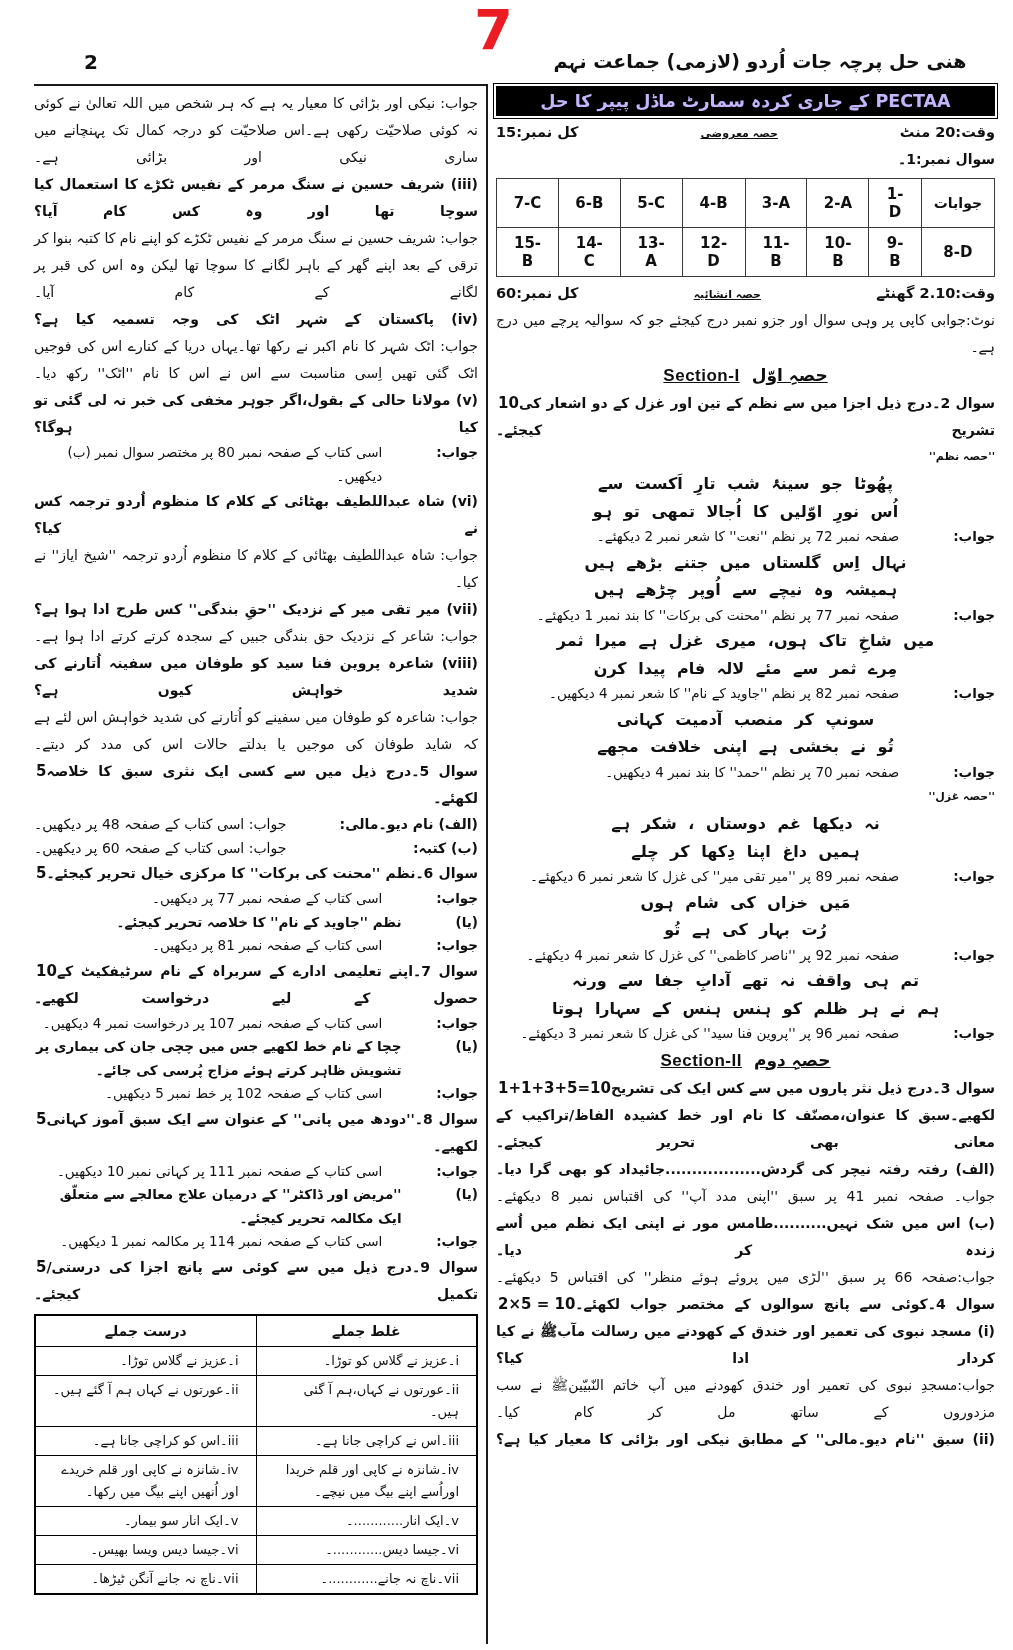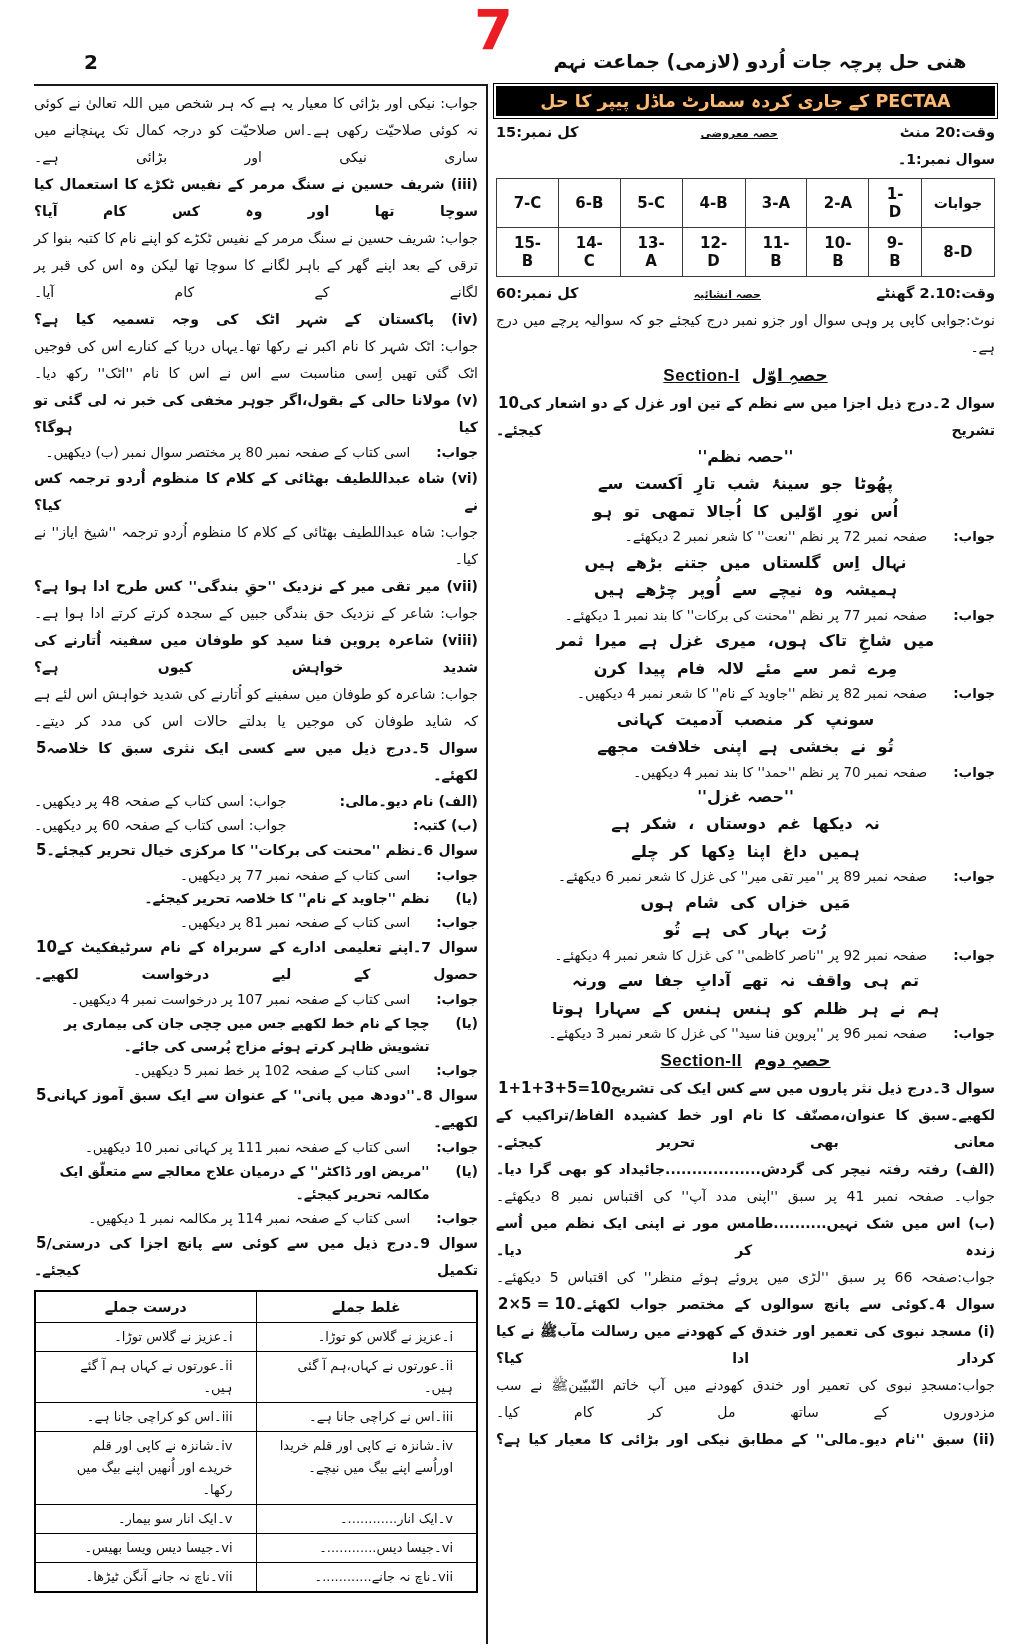--- a/index.html
+++ b/index.html
@@ -12,41 +12,41 @@
   .hdr-title{position:absolute;right:28px;top:50px;width:450px;direction:rtl;text-align:center;
              font-weight:bold;font-size:19px;}
   
   .cols{position:absolute;top:84px;left:34px;right:16px;bottom:6px;display:flex;direction:ltr;}
   .col-left{width:452px;border-top:2px solid #1a1a1a;padding:4px 8px 0 0;box-sizing:border-box;}
   .col-right{flex:1;border-left:2px solid #1a1a1a;padding:0 2px 0 8px;box-sizing:border-box;}
   
   .ln{direction:rtl;text-align:justify;text-align-last:justify;font-size:14px;line-height:27px;}
   .lnb{font-weight:bold;}
   .jrow{display:flex;direction:rtl;gap:26px;font-size:13.5px;line-height:23.5px;align-items:baseline;}
-  .jrow .jl{font-weight:bold;white-space:nowrap;}
+  .jrow .jl{font-weight:bold;white-space:nowrap;margin-left:28px;}
   .jrow2{display:flex;direction:rtl;justify-content:space-between;font-size:14px;line-height:24px;}
   .jrow2 .jl{font-weight:bold;}
   .mk{float:left;direction:ltr;font-weight:bold;font-size:15px;padding-left:2px;font-family:"DejaVu Sans",sans-serif;}
   .poem{direction:rtl;text-align:center;font-weight:bold;font-size:16px;line-height:27.5px;word-spacing:6px;}
-  .chead{direction:rtl;text-align:center;font-weight:bold;font-size:16px;line-height:26px;}
+  .chead{direction:rtl;text-align:right;font-weight:bold;font-size:11px;line-height:26px;}
   .sechead{display:flex;direction:rtl;justify-content:center;gap:12px;font-weight:bold;font-size:17px;
            line-height:29px;align-items:baseline;}
   .sechead .lat{text-decoration:underline;font-family:"Liberation Sans",sans-serif;letter-spacing:.5px;}
   .sechead .urd{text-decoration:underline;}
-  .banner{background:#000;color:#fdba74;direction:rtl;text-align:center;font-weight:bold;font-size:17.5px;
+  .banner{background:#000;color:#c4b5fd;direction:rtl;text-align:center;font-weight:bold;font-size:17.5px;
           padding:5px 6px;margin:2px 0 4px 0;outline:1.5px solid #000;outline-offset:2px;}
   .trow{display:flex;direction:rtl;justify-content:space-between;align-items:baseline;
         font-size:14.5px;font-weight:bold;line-height:25px;margin-top:4px;}
   .trow .sec{font-size:11px;text-decoration:underline;}
   table.mcq{width:100%;border-collapse:collapse;margin:5px 0 4px 0;direction:rtl;}
   table.mcq td{border:1.6px solid #3a3a3a;text-align:center;font-weight:bold;font-size:15px;
                padding:6px 12px;direction:ltr;font-family:"DejaVu Sans",sans-serif;}
   table.mcq td.ur{direction:rtl;font-size:14px;}
   table.fix{width:100%;border-collapse:collapse;margin-top:6px;direction:rtl;border:2px solid #000;}
-  table.fix th,table.fix td{border:1.7px solid #000;padding:3px 23px;font-size:13px;line-height:22px;
+  table.fix th,table.fix td{border:1.7px solid #000;padding:3px 17px;font-size:13px;line-height:22px;
                text-align:right;vertical-align:top;}
   table.fix th{text-align:center;font-size:14px;padding:4px;}
 </style>
 </head>
 <body>
 
 <div class="page">
 
   <div class="hdr">
     <div class="pg-small">2</div>

